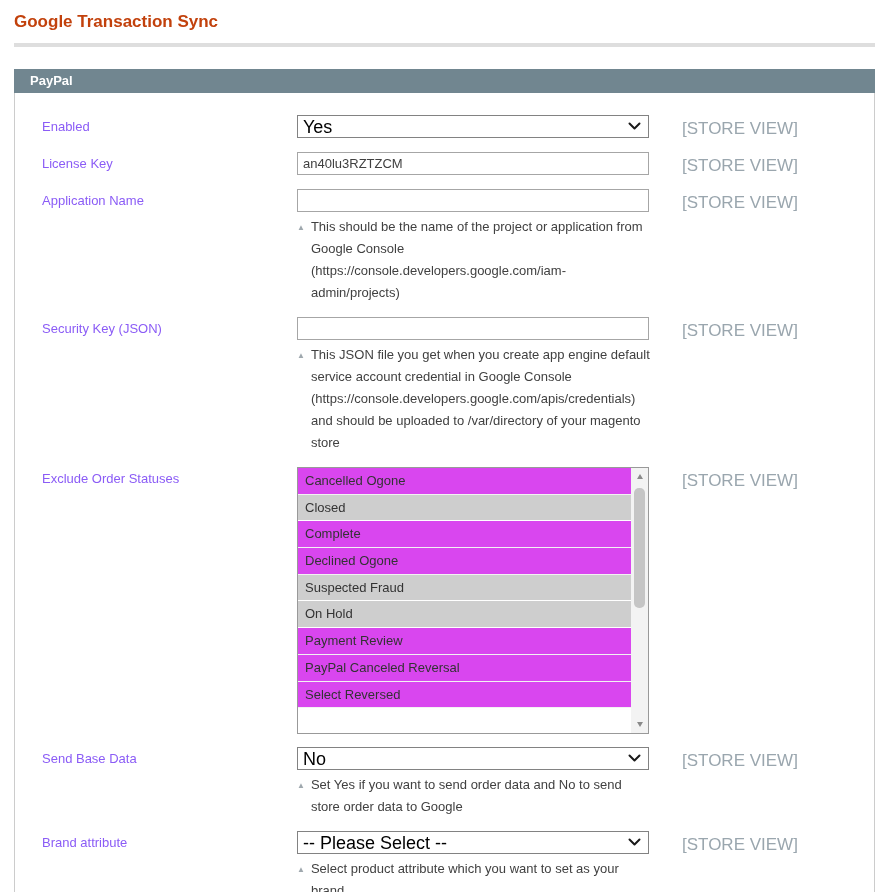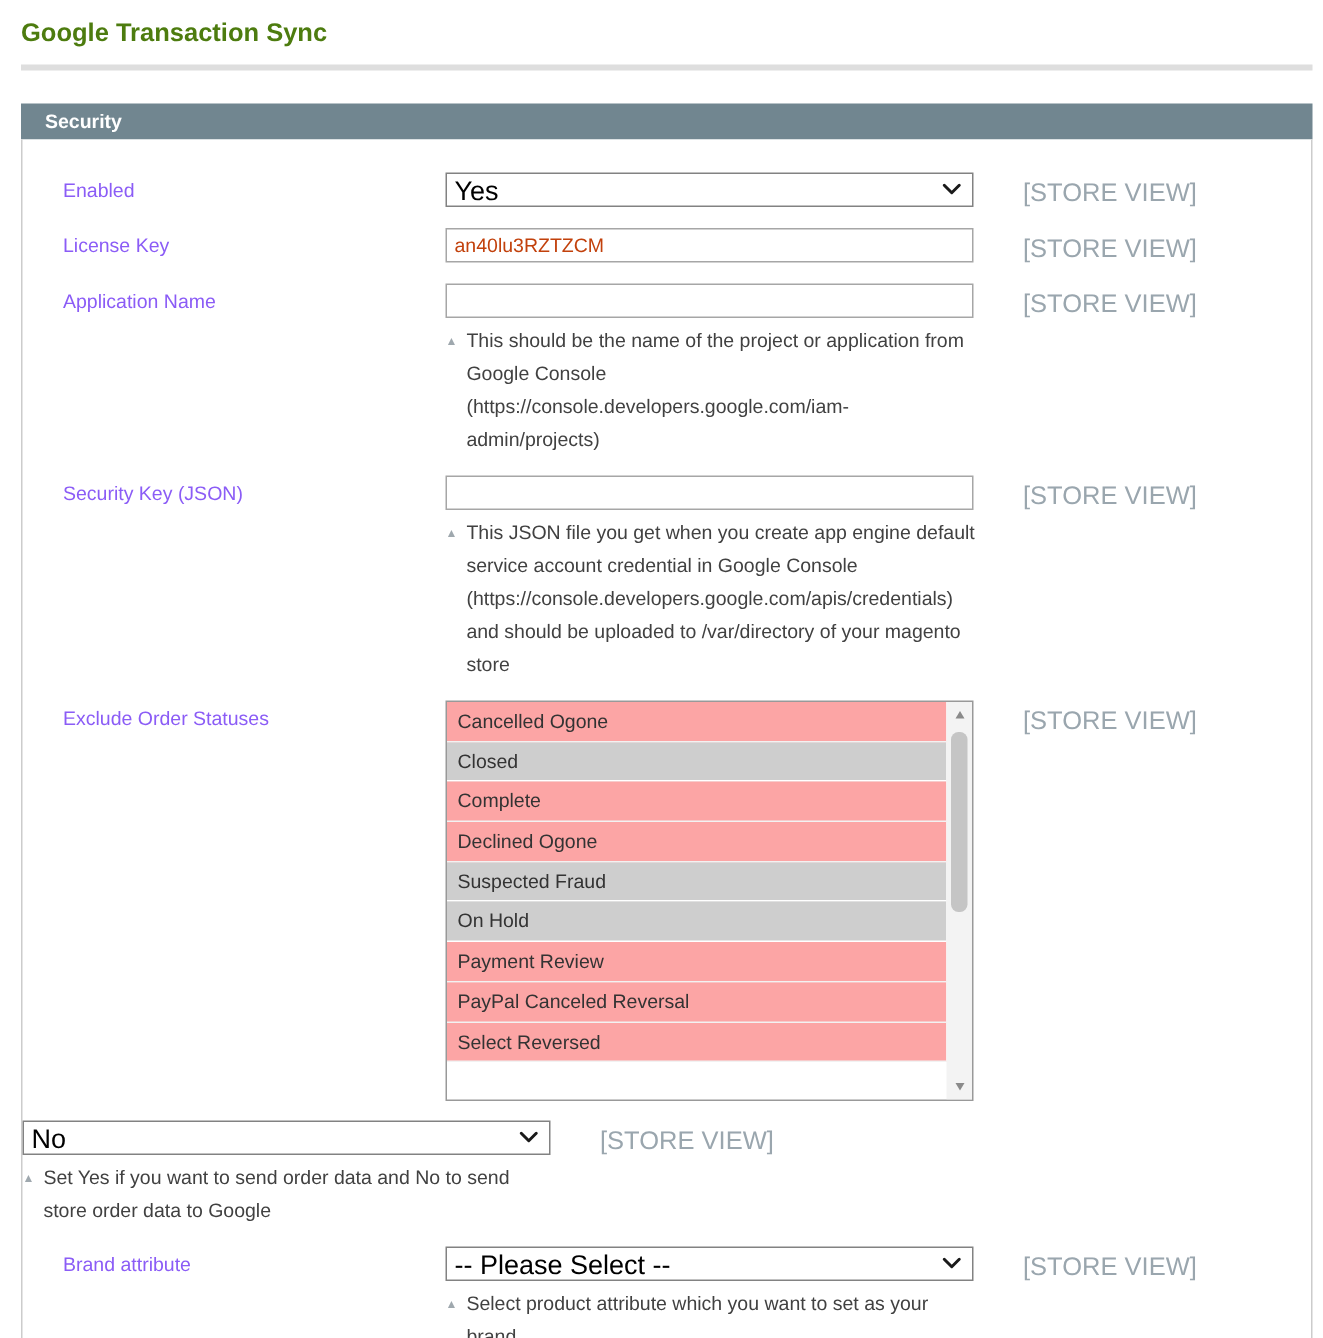--- a/index.html
+++ b/index.html
@@ -1,71 +1,71 @@
 <!DOCTYPE html>
 <html><head>
 <meta charset="utf-8">
 <style>
   * { margin:0; padding:0; box-sizing:border-box; }
   html,body { width:882px; height:892px; background:#fff; overflow:hidden;
               font-family:"Liberation Sans", sans-serif; font-size:13px; color:#2f2f2f; }
 
-  .page-title { margin:12px 0 0 14px; font-size:17px; font-weight:bold; color:#4d7c0f; }
+  .page-title { margin:12px 0 0 14px; font-size:17px; font-weight:bold; color:#c2410c; }
   .title-divider { height:4px; background:#dedede; margin:11px 7px 0 14px; }
 
   .section { margin:22px 7px 0 14px; }
   .section-header { height:24px; line-height:24px; background:#718690; color:#ffffff;
                     font-weight:bold; font-size:13px; padding-left:16px; }
   .section-body { background:#fff; border:1px solid #cccccc; border-top:none;
                   padding:22px 0 40px 0; min-height:780px; }
 
   .row { display:flex; align-items:flex-start; margin-bottom:13px; }
   .label-col { width:282px; flex:none; padding-left:27px; padding-top:4px; color:#8b5cf6; }
   .value-col { width:352px; flex:none; }
   .scope-col { margin-left:33px; padding-top:4px; color:#9aa6ae; font-size:17px; white-space:nowrap; }
 
   .field-input { width:352px; height:23px; border:1px solid #a6a6a6; padding:2px 5px;
-                 font-family:"Liberation Sans", sans-serif; font-size:13px; color:#c2410c; background:#fff; }
+                 font-family:"Liberation Sans", sans-serif; font-size:13px; color:#404040; background:#fff; }
 
   .select-wrap { position:relative; width:352px; }
   .field-select { width:352px; height:23px; border:1px solid #828282; background:#fff;
                   font-family:"Liberation Sans", sans-serif; font-size:18px; color:#000;
                   -webkit-appearance:none; -moz-appearance:none; appearance:none;
                   padding:0 24px 0 5px; border-radius:0; }
   .chevron { position:absolute; right:8px; top:7px; pointer-events:none; line-height:0; }
 
   .note { display:flex; gap:6px; width:362px; margin-top:4px; line-height:22px; color:#414141; }
   .note-icon { flex:none; font-size:8px; color:#9fa8ae; line-height:22px; padding-top:1px; }
   .note-text { flex:none; width:342px; }
 
   .multiselect { position:relative; width:352px; height:267px; border:1px solid #999999;
                  background:#fff; overflow:hidden; }
   .ms-options { position:absolute; left:0; top:0; right:17px; bottom:0; overflow:hidden; }
   .ms-option { height:26.7px; line-height:26px; padding-left:7px; color:#333;
-               border-bottom:1px solid #f2f2f2; background:#fca5a5; cursor:default; }
+               border-bottom:1px solid #f2f2f2; background:#d946ef; cursor:default; }
   .ms-option.selected { background:#cecece; border-bottom:1px solid #ffffff; }
   .ms-scrollbar { position:absolute; top:0; right:0; bottom:0; width:17px; background:#f3f3f3; }
   .ms-arrow { position:absolute; left:0; width:17px; height:17px; display:flex;
               align-items:center; justify-content:center; }
   .ms-arrow.up { top:0; } .ms-arrow.down { bottom:0; }
   .tri-up { width:0; height:0; border-left:3.5px solid transparent; border-right:3.5px solid transparent;
             border-bottom:5px solid #8a8a8a; }
   .tri-down { width:0; height:0; border-left:3.5px solid transparent; border-right:3.5px solid transparent;
               border-top:5px solid #8a8a8a; }
   .ms-thumb { position:absolute; left:3px; top:20px; width:11px; height:120px;
               background:#c5c5c5; border-radius:5px; }
 </style>
 </head>
 <body>
 
 <h1 class="page-title">Google Transaction Sync</h1>
 <div class="title-divider"></div>
 
 <div class="section">
-  <div class="section-header">Security</div>
+  <div class="section-header">PayPal</div>
   <div class="section-body">
 
     <div class="row">
       <div class="label-col">Enabled</div>
       <div class="value-col">
         <div class="select-wrap">
           <select class="field-select">
             <option>Yes</option>
           </select>
           <span class="chevron">
@@ -133,20 +133,21 @@
             <div class="ms-arrow down">
                 <span class="tri-down"></span>
               </div>
           </div>
         </div>
       </div>
       <div class="scope-col">[STORE VIEW]</div>
     </div>
 
     <div class="row">
+      <div class="label-col">Send Base Data</div>
       <div class="value-col">
         <div class="select-wrap">
           <select class="field-select">
             <option>No</option>
           </select>
           <span class="chevron">
             <svg width="13" height="9" viewBox="0 0 13 9">
                 <path d="M1.5 1.5 L6.5 6.5 L11.5 1.5" fill="none" stroke="#1a1a1a" stroke-width="2" stroke-linecap="round" stroke-linejoin="round"></path>
               </svg>
           </span>

